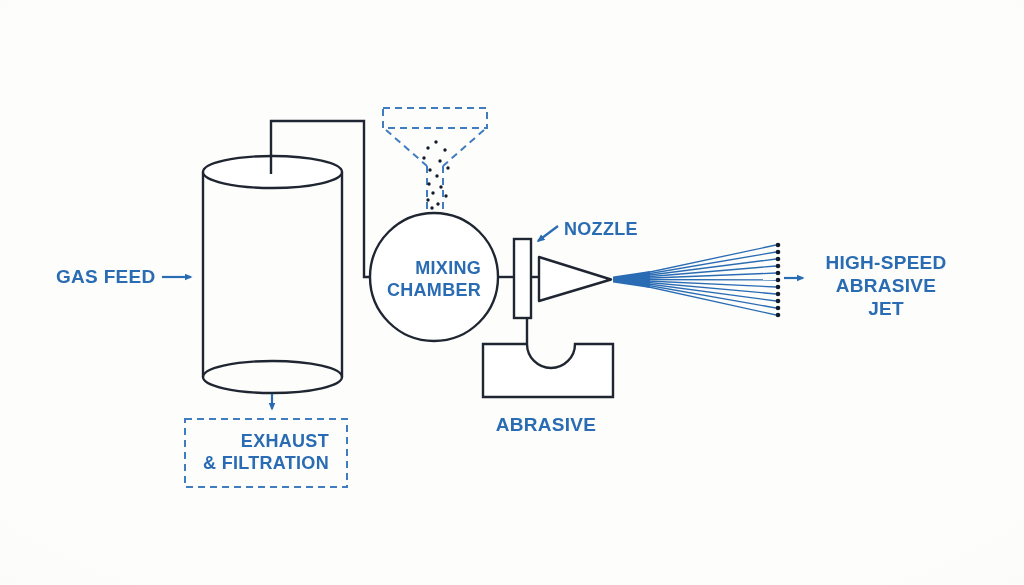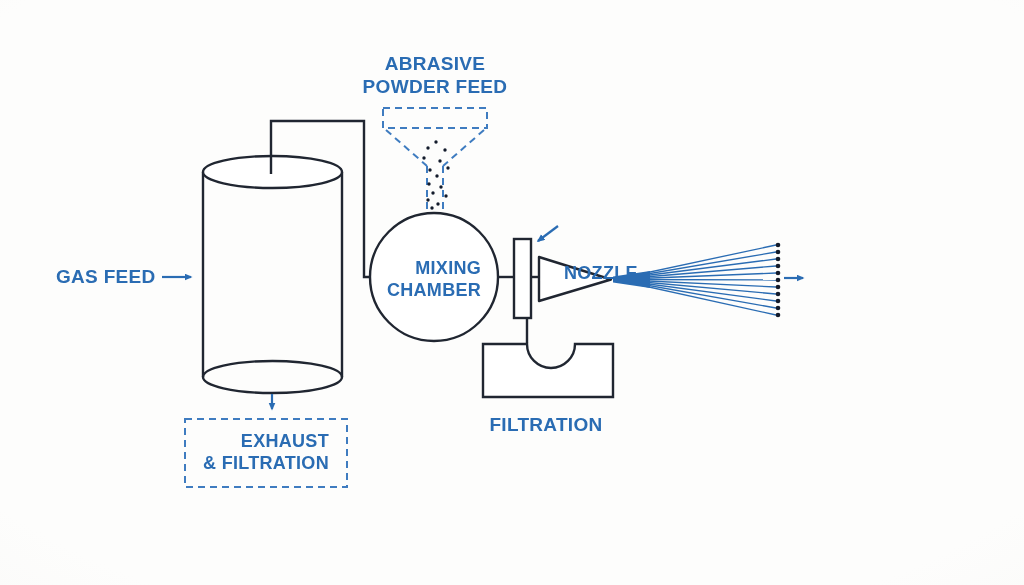--- a/index.html
+++ b/index.html
@@ -29,21 +29,21 @@
     color:var(--blue);
     font-weight:bold;
     letter-spacing:.3px;
     white-space:pre-line;
     line-height:1.22;
     -webkit-font-smoothing:antialiased;
   }
   .lbl-feed{left:435px;top:52px;transform:translateX(-50%);text-align:center;font-size:19px;}
   .lbl-gastank{left:56px;top:265px;font-size:19px;}
   .lbl-mixing{left:434px;top:280px;transform:translate(-50%,-50%);text-align:right;font-size:18px;}
-  .lbl-nozzle{left:564px;top:219px;font-size:18px;margin-top:44px;}
+  .lbl-nozzle{left:564px;top:219px;font-size:18px;}
   .lbl-workpiece{left:546px;top:413px;transform:translateX(-50%);font-size:19px;}
   .lbl-jet{left:886px;top:251px;transform:translateX(-50%);text-align:center;font-size:19px;}
   .lbl-exhaust{left:266px;top:453px;transform:translate(-50%,-50%);text-align:right;font-size:18px;}
 </style>
 </head>
 <body>
 
 <div class="canvas">
 
   <svg class="diagram" width="1024" height="585" viewBox="0 0 1024 585">
@@ -132,22 +132,22 @@
         <line x1="615" y1="279.5" x2="776" y2="315" stroke="#2a6cb3" stroke-width="1.3"></line>
         <circle cx="778" cy="315" r="2.3" fill="#131b2b"></circle>
       </g>
     <polygon class="jet-wedge" points="613,276.5 650,271 650,288 613,282.5"></polygon>
 
     <line class="arrow-line" x1="784" y1="278" x2="803" y2="278" marker-end="url(#arrowblue)"></line>
 
     <line class="arrow-line" x1="558" y1="226" x2="538" y2="241" marker-end="url(#arrowblue)"></line>
   </svg>
 
-  <div class="label lbl-feed">ABRASIVE
-POWDER FEED</div>
   <div class="label lbl-gastank">GAS FEED</div>
   <div class="label lbl-mixing">MIXING
 CHAMBER</div>
   <div class="label lbl-nozzle">NOZZLE</div>
-  <div class="label lbl-workpiece">FILTRATION</div>
+  <div class="label lbl-workpiece">ABRASIVE</div>
+  <div class="label lbl-jet">HIGH-SPEED
+ABRASIVE JET</div>
   <div class="label lbl-exhaust">EXHAUST
 &amp; FILTRATION</div>
 </div>
 
 </body></html>

